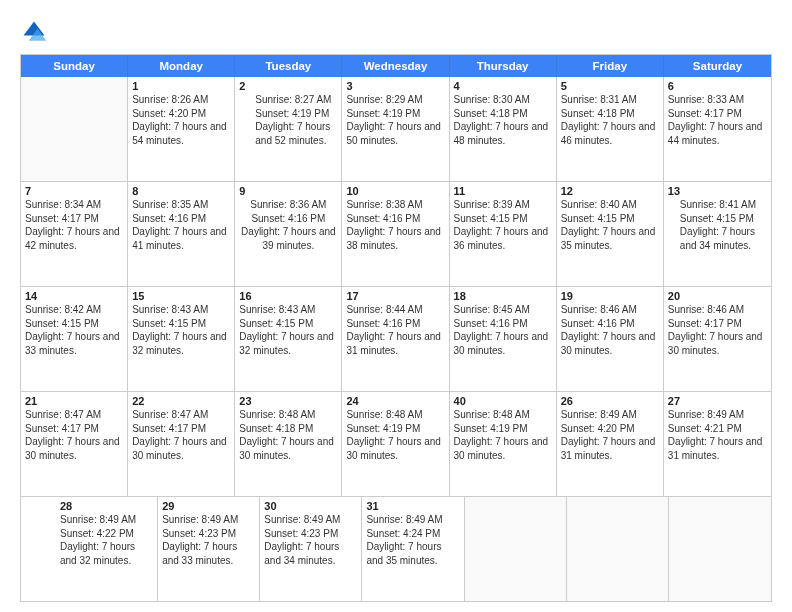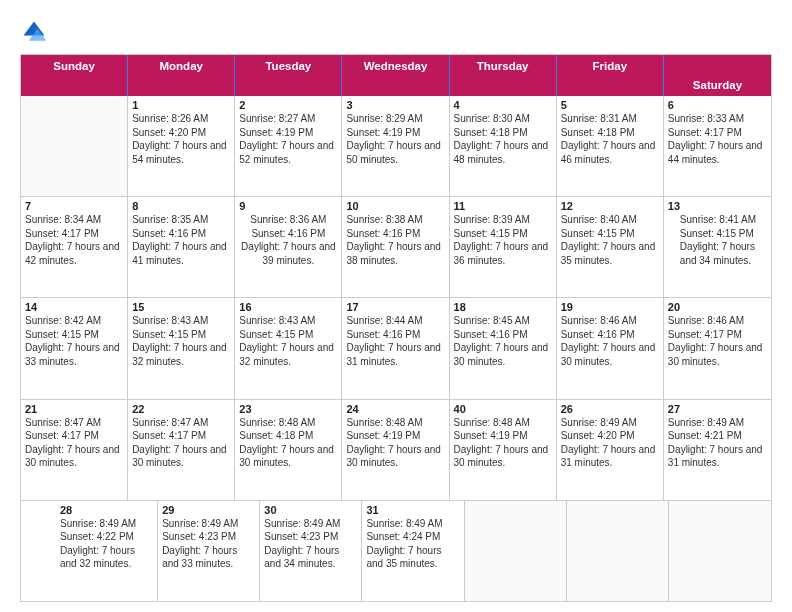--- a/index.html
+++ b/index.html
@@ -53,31 +53,31 @@
     }
     .calendar {
       flex: 1;
       display: flex;
       flex-direction: column;
       border: 1px solid #ccc;
     }
     .cal-header {
       display: grid;
       grid-template-columns: repeat(7, 1fr);
-      background: #be185d;
+      background: #3b82f6;
     }
     .cal-header-cell {
       color: #fff;
       font-size: 11.5px;
       font-weight: bold;
       text-align: center;
       padding: 5px 2px;
       border-right: 1px solid #3a7bd5;
     }
-    .cal-header-cell:last-child { border-right: none; margin-top: 19px; }
+    .cal-header-cell:last-child { border-right: none; }
     .cal-body {
       flex: 1;
       display: flex;
       flex-direction: column;
     }
     .cal-row {
       display: grid;
       grid-template-columns: repeat(7, 1fr);
       flex: 1;
       border-bottom: 1px solid #ccc;
@@ -141,21 +141,21 @@
     <div class="cal-row">
           <div class="cal-cell cell-empty"></div>
           <div class="cal-cell">
             <div class="cell-day">1</div>
             <div class="cell-info" style="white-space: pre-line;">Sunrise: 8:26 AM
 Sunset: 4:20 PM
 Daylight: 7 hours and 54 minutes.</div>
           </div>
           <div class="cal-cell">
             <div class="cell-day">2</div>
-            <div class="cell-info" style="white-space: pre-line;">Sunrise: 8:27 AM
+            <div class="cell-info" style="white-space: pre-line; margin-left: 16px;">Sunrise: 8:27 AM
 Sunset: 4:19 PM
 Daylight: 7 hours and 52 minutes.</div>
           </div>
           <div class="cal-cell">
             <div class="cell-day">3</div>
             <div class="cell-info" style="white-space: pre-line;">Sunrise: 8:29 AM
 Sunset: 4:19 PM
 Daylight: 7 hours and 50 minutes.</div>
           </div>
           <div class="cal-cell">

